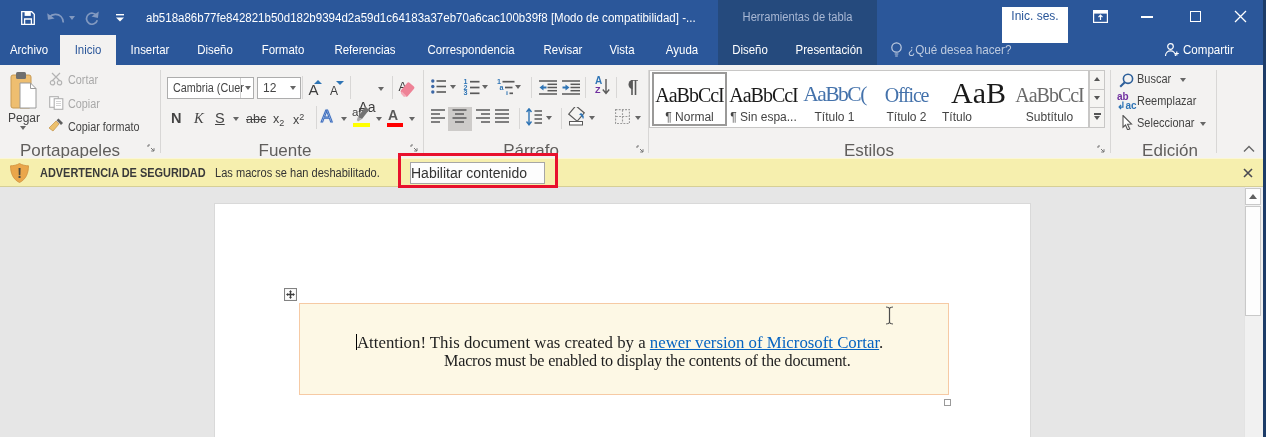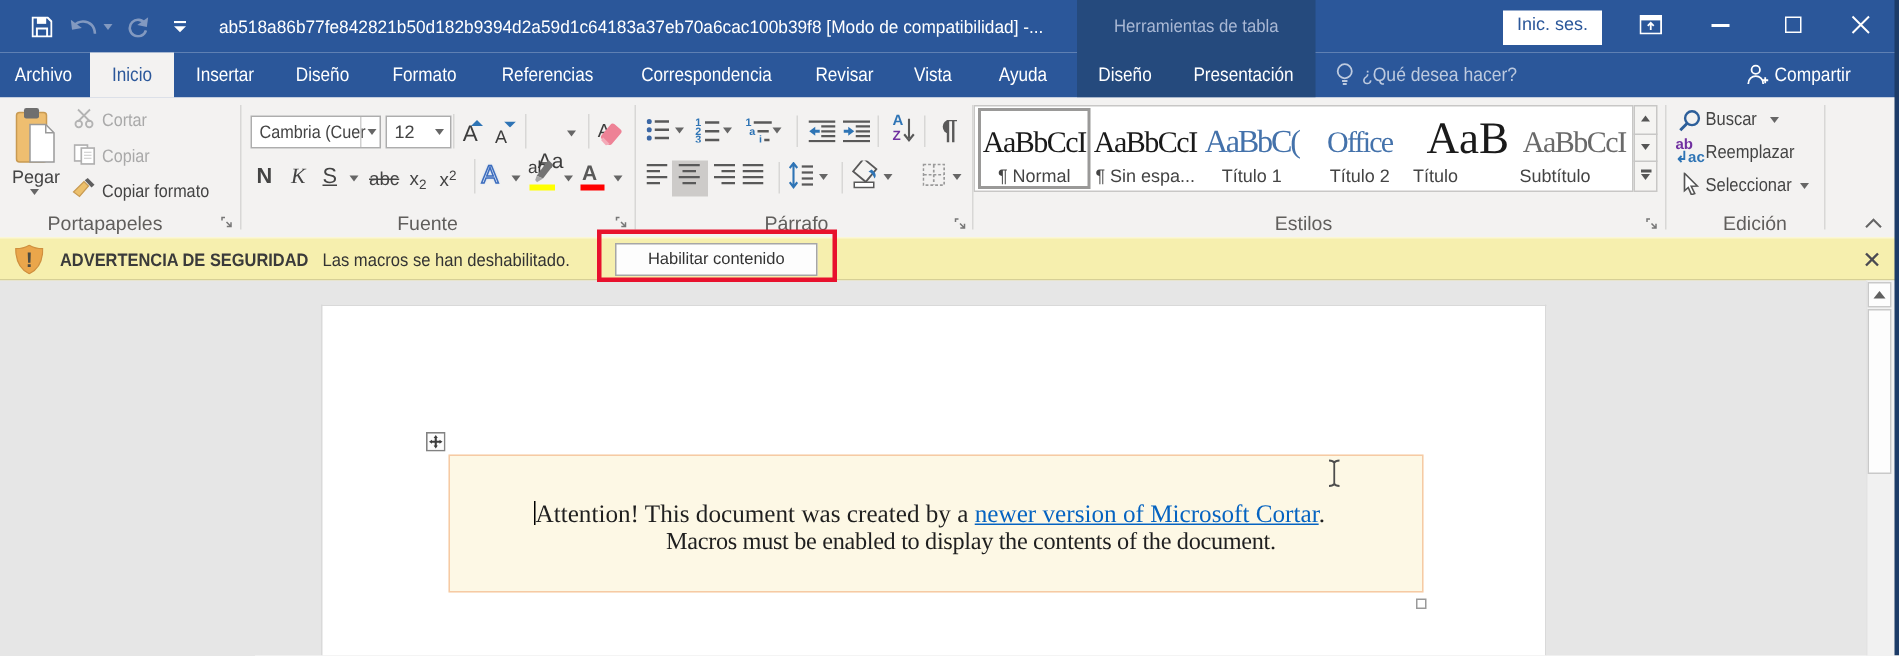--- a/index.html
+++ b/index.html
@@ -9,27 +9,27 @@
   
   #titlebar { left:0; top:0; width:1266px; height:35px; background:#2b579a; }
   #tabrow { left:0; top:35px; width:1266px; height:30px; background:#2b579a; }
   #ctxbox { left:718px; top:0; width:159px; height:65px; background:#254a7d; }
   .ttxt { color:#fff; font-size:12px; }
   .tab { position:absolute; top:35px; height:30px; line-height:30px; color:#fff; font-size:13px; text-align:center; transform:scaleX(0.88); }
   #inicio-tab { background:#f3f2f1; color:#2b579a; }
   
   #ribbon { left:0; top:65px; width:1266px; height:93px; background:#f3f2f1; }
   .vsep { position:absolute; top:70px; height:83px; width:1px; background:#d8d7d6; }
-  .glabel { position:absolute; font-size:13px; color:#605e5c; text-align:center; }
+  .glabel { position:absolute; font-size:17px; color:#605e5c; text-align:center; }
   .launcher { position:absolute; width:8px; height:8px; }
   .combo { position:absolute; background:#fff; border:1px solid #adadad; font-size:12px; color:#444; }
   .dd { position:absolute; width:0; height:0; border-left:3.5px solid transparent; border-right:3.5px solid transparent; border-top:4px solid #666; }
   
   #msgbar { left:0; top:158px; width:1266px; height:29px; background:#f6efae; border-top:1px solid #fbf7d5; border-bottom:1px solid #d6cf96; }
-  #msgbtn { left:410px; top:162px; width:135px; height:22px; background:#fdfdfd; border:1px solid #a6a6a6; font-size:11px; color:#333; text-align:center; line-height:20px; }
+  #msgbtn { left:410px; top:162px; width:135px; height:22px; background:#fdfdfd; border:1px solid #a6a6a6; font-size:14px; color:#333; text-align:left; line-height:20px; }
   #redrect { left:398px; top:153px; width:160px; height:35px; border:3px solid #e8112d; z-index:30; }
   
   #docarea { left:0; top:187px; width:1263px; height:250px; background:#e6e6e6; }
   #page { left:214px; top:203px; width:817px; height:234px; background:#fff; border:1px solid #d9d9d9; border-bottom:none; }
   #textbox { left:299px; top:303px; width:650px; height:92px; background:#fdf8e5; border:1px solid #f6caa4; }
   .doctext { position:absolute; font-family:"Liberation Serif", serif; font-size:16.5px; color:#1f1f1f; white-space:pre; }
   
   #sbar { left:1244px; top:187px; width:19px; height:250px; background:#f1f1f1; border-left:1px solid #e3e3e3; }
   #rightedge { left:1263px; top:0; width:3px; height:437px; background:#1d3c68; }
 </style>
@@ -52,21 +52,21 @@
 <svg class="abs" style="left:83px;top:11px" width="16" height="14" viewBox="0 0 16 14">
   <path d="M13.8 5 A5.5 5.5 0 1 0 14.3 9.2" fill="none" stroke="#8299c0" stroke-width="1.7"></path>
   <path d="M15.8 0.5 L14.9 7 L8.5 5.6 z" fill="#8299c0"></path>
 </svg>
 <svg class="abs" style="left:115px;top:14px" width="10" height="8" viewBox="0 0 10 8">
   <rect x="1" y="0" width="8" height="1.4" fill="#fff"></rect>
   <path d="M1 3.5 L9 3.5 L5 7.5 z" fill="#fff"></path>
 </svg>
 <div class="abs ttxt" style="left:146px;top:10.5px;transform:scaleX(0.96);transform-origin:0 0">ab518a86b77fe842821b50d182b9394d2a59d1c64183a37eb70a6cac100b39f8 [Modo de compatibilidad]  -...</div>
 <div class="abs" style="left:718px;top:0;width:159px;height:35px;color:#a9b8d4;font-size:12px;text-align:center;line-height:35px;transform:scaleX(0.93)">Herramientas de tabla</div>
-<div class="abs" style="left:1002px;top:7px;width:66px;height:23px;background:#fff;color:#2b579a;font-size:12px;text-align:center;line-height:19px">Inic. ses.</div>
+<div class="abs" style="left:1002px;top:7px;width:66px;height:36px;background:#fff;color:#2b579a;font-size:12px;text-align:center;line-height:19px">Inic. ses.</div>
 <svg class="abs" style="left:1093px;top:10px" width="15" height="13" viewBox="0 0 15 13">
   <rect x="0.6" y="0.6" width="13.8" height="11.8" fill="none" stroke="#fff" stroke-width="1.2"></rect>
   <rect x="0.6" y="0.6" width="13.8" height="3" fill="#fff"></rect>
   <path d="M7.5 10 L7.5 5.5 M5.5 7.2 L7.5 5.2 L9.5 7.2" stroke="#fff" stroke-width="1.2" fill="none"></path>
 </svg>
 <div class="abs" style="left:1141px;top:16px;width:12px;height:1.5px;background:#fff"></div>
 <div class="abs" style="left:1190px;top:11px;width:11px;height:11px;border:1.5px solid #fff"></div>
 <svg class="abs" style="left:1234px;top:10px" width="13" height="13" viewBox="0 0 13 13">
   <path d="M1 1 L12 12 M12 1 L1 12" stroke="#fff" stroke-width="1.3"></path>
 </svg>
@@ -317,21 +317,21 @@
 <div class="abs" style="left:653px;top:110px;width:73px;text-align:center;font-size:12px;color:#444">¶ Normal</div>
 <div class="abs" style="left:727px;top:84px;width:73px;text-align:center;font-family:'Liberation Serif',serif;font-size:20px;letter-spacing:-1px;color:#1a1a1a">AaBbCcI</div>
 <div class="abs" style="left:727px;top:110px;width:73px;text-align:center;font-size:12px;color:#444">¶ Sin espa...</div>
 <div class="abs" style="left:798px;top:82px;width:73px;text-align:center;font-family:'Liberation Serif',serif;font-size:21.5px;letter-spacing:-1.5px;color:#4472ab">AaBbC(</div>
 <div class="abs" style="left:798px;top:110px;width:73px;text-align:center;font-size:12px;color:#444">Título 1</div>
 <div class="abs" style="left:870px;top:84px;width:73px;text-align:center;font-family:'Liberation Serif',serif;font-size:20px;letter-spacing:-1.2px;color:#4472ab">Office</div>
 <div class="abs" style="left:870px;top:110px;width:73px;text-align:center;font-size:12px;color:#444">Título 2</div>
 <div class="abs" style="left:942px;top:76px;width:73px;text-align:center;font-family:'Liberation Serif',serif;font-size:30px;color:#1a1a1a">AaB</div>
 <div class="abs" style="left:942px;top:110px;width:73px;font-size:12px;color:#444">Título</div>
 <div class="abs" style="left:1013px;top:84px;width:73px;text-align:center;font-family:'Liberation Serif',serif;font-size:20px;letter-spacing:-1px;color:#6a6a6a">AaBbCcI</div>
-<div class="abs" style="left:1013px;top:110px;width:73px;font-size:12px;color:#444">Subtítulo</div>
+<div class="abs" style="left:1013px;top:110px;width:73px;text-align:center;font-size:12px;color:#444">Subtítulo</div>
 <div class="abs" style="left:1089px;top:70px;width:16px;height:58px;background:#f5f4f2;border:1px solid #c8c7c6"></div>
 <div class="abs" style="left:1089px;top:89px;width:16px;height:19px;border-top:1px solid #c8c7c6;border-bottom:1px solid #c8c7c6"></div>
 <div class="abs" style="left:1093.5px;top:76.5px;width:0;height:0;border-left:3.5px solid transparent;border-right:3.5px solid transparent;border-bottom:4px solid #555"></div>
 <div class="abs" style="left:1093.5px;top:95.5px;width:0;height:0;border-left:3.5px solid transparent;border-right:3.5px solid transparent;border-top:4px solid #555"></div>
 <div class="abs" style="left:1093.5px;top:113px;width:7px;height:1.5px;background:#555"></div>
 <div class="abs" style="left:1093.5px;top:116px;width:0;height:0;border-left:3.5px solid transparent;border-right:3.5px solid transparent;border-top:4px solid #555"></div>
 <div class="glabel" style="left:819px;top:141px;width:100px">Estilos</div>
 <svg class="abs launcher" style="left:1097px;top:145px" viewBox="0 0 8 8">
   <path d="M1 3 V1 H3 M4 4 L7 7 M7 4.2 V7 H4.2" fill="none" stroke="#777" stroke-width="1"></path>
 </svg>

